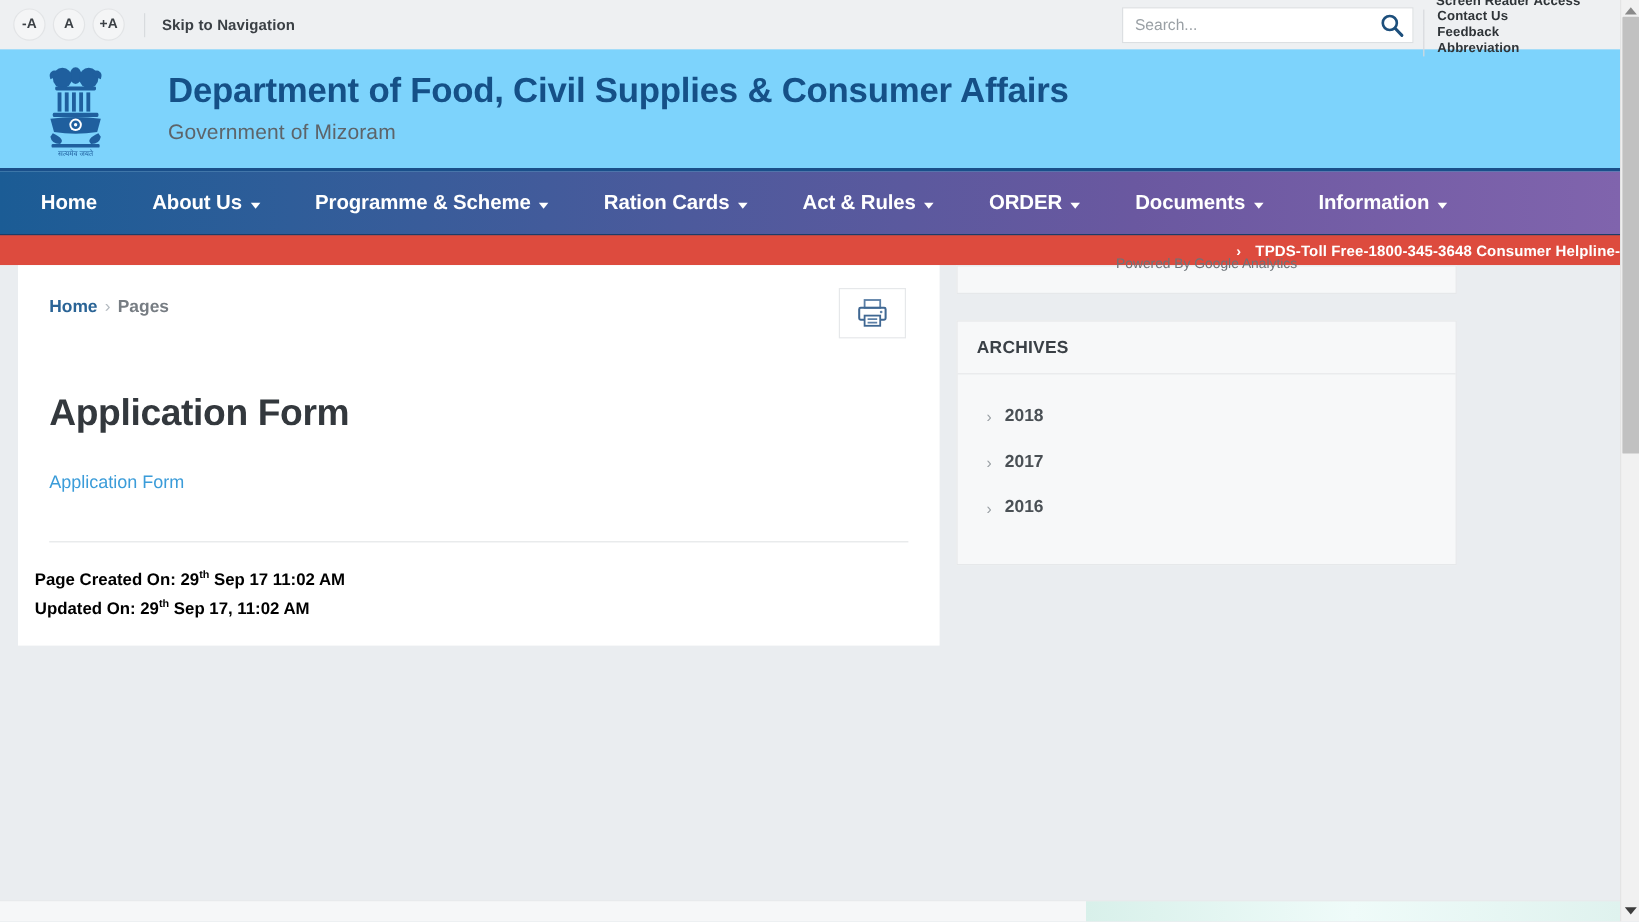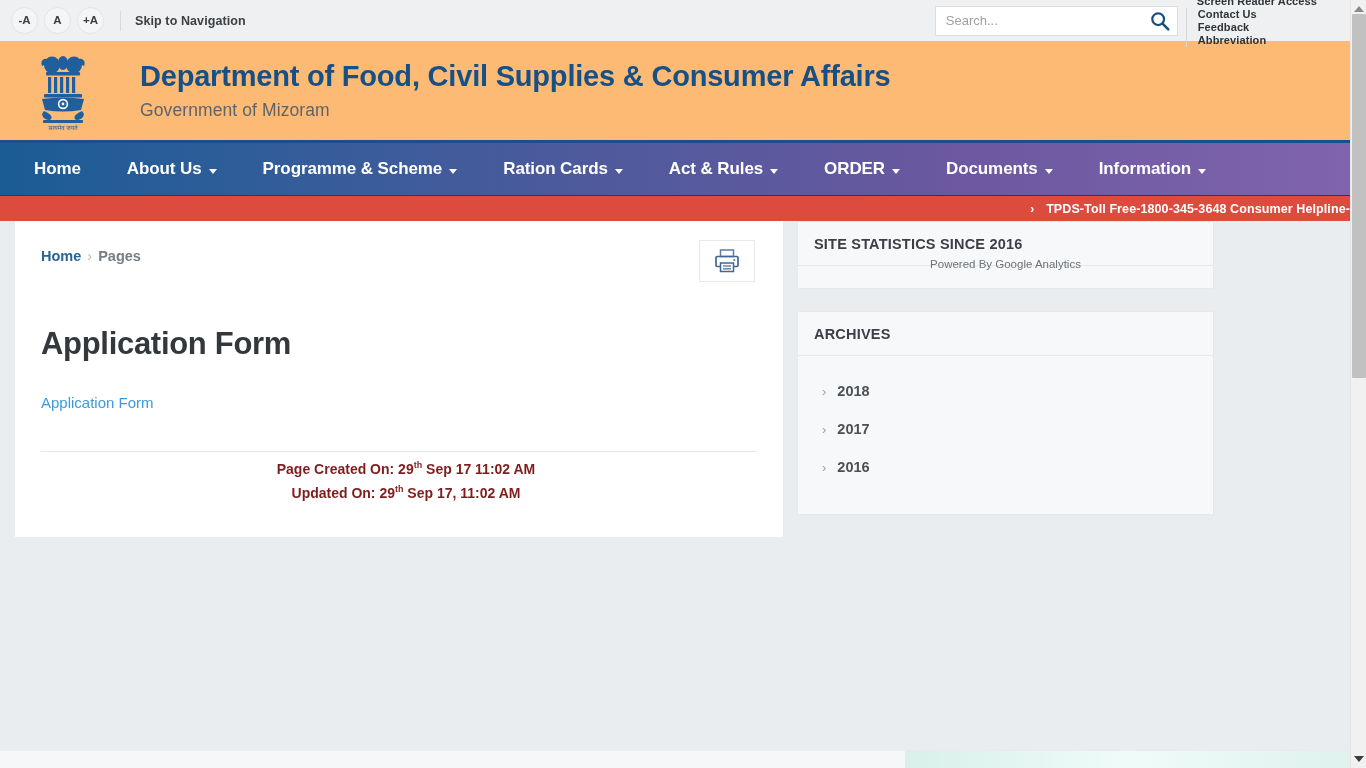--- a/index.html
+++ b/index.html
@@ -59,21 +59,21 @@
   .util-links { display: flex; align-items: flex-start; margin-left: 8px; flex-direction: column; }
   .util-links a {
     font-size: 11px; font-weight: 700; color: #2f3438;
     text-decoration: none; padding: 0 11px; letter-spacing: .1px;
     border-left: 1px solid #d6d9dc; line-height: 13px;
   }
   .util-links a:first-child { border-left: none; }
 
   
   .header {
-    height: 102px; background: #fdba74;
+    height: 102px; background: #7dd3fc;
     display: flex; align-items: center; padding-left: 30px;
     border-bottom: 3px solid #1a4f8a;
   }
   .emblem { width: 66px; height: 82px; flex: 0 0 66px; }
   .titles { margin-left: 44px; }
   .dept-title {
     color: #155087; font-size: 29px; font-weight: 700;
     letter-spacing: -.2px; line-height: 1.12;
   }
   .dept-sub {
@@ -137,22 +137,22 @@
     padding: 44px 0 0 26px; letter-spacing: -.3px;
   }
   .content-link {
     display: inline-block; padding: 0 0 0 26px; margin-top: 32px;
     color: #3b9cd9; font-size: 15px; text-decoration: none;
   }
   .divider {
     height: 1px; background: #e4e6e8; margin: 39px 26px 0 26px;
   }
   .stamp {
-    text-align: center; font-size: 14px; font-weight: 700; color: #7f1d1d;
-    line-height: 20px; margin-top: 3px; padding-left: 14px;
+    font-size: 14px; font-weight: 700; color: #000000;
+    line-height: 20px; margin-top: 17px; padding-left: 14px;
   }
   .stamp sup { font-size: 9px; vertical-align: super; }
 
   
   .side-col { width: 417px; margin-left: 14px; }
   .card { background: #f7f8f9; border: 1px solid #e6e8ea; margin-bottom: 22px; }
   .card-head {
     padding: 14px 16px 13px 16px; border-bottom: 1px solid #e6e8ea;
     font-size: 14.5px; font-weight: 700; color: #3a4046; letter-spacing: .2px;
   }
@@ -331,21 +331,20 @@
 
         <div class="stamp">
           <div><span>Page Created On: 29</span><sup>th</sup><span> Sep 17 11:02 AM</span></div>
           <div><span>Updated On: 29</span><sup>th</sup><span> Sep 17, 11:02 AM</span></div>
         </div>
       </div>
 
       <div class="side-col">
 
         <div class="card">
-          <div class="card-head">SITE STATISTICS SINCE 2016</div>
           <div class="powered">Powered By Google Analytics</div>
         </div>
 
         <div class="card">
           <div class="card-head">ARCHIVES</div>
           <div class="arch-body">
             <a href="#" class="arch-item">
               <span class="chev">›</span>
               <span>2018</span>
             </a>

